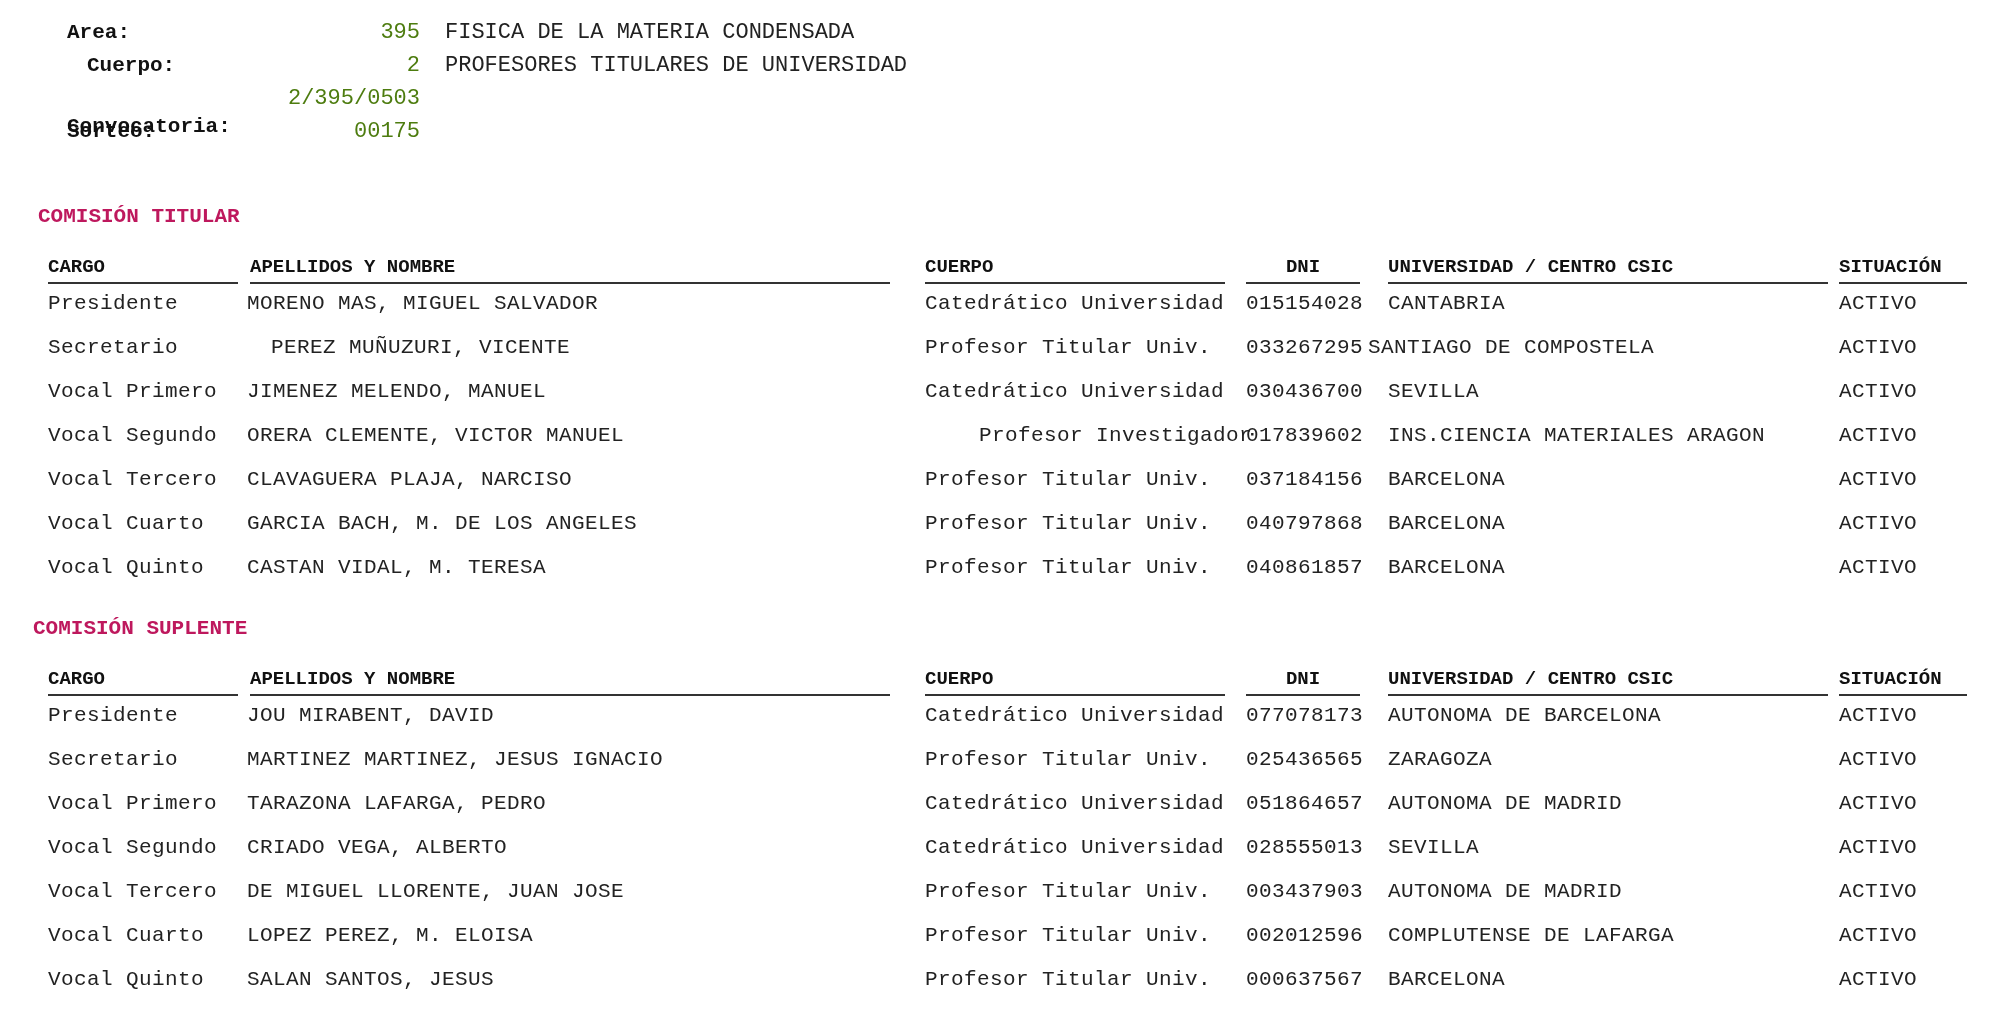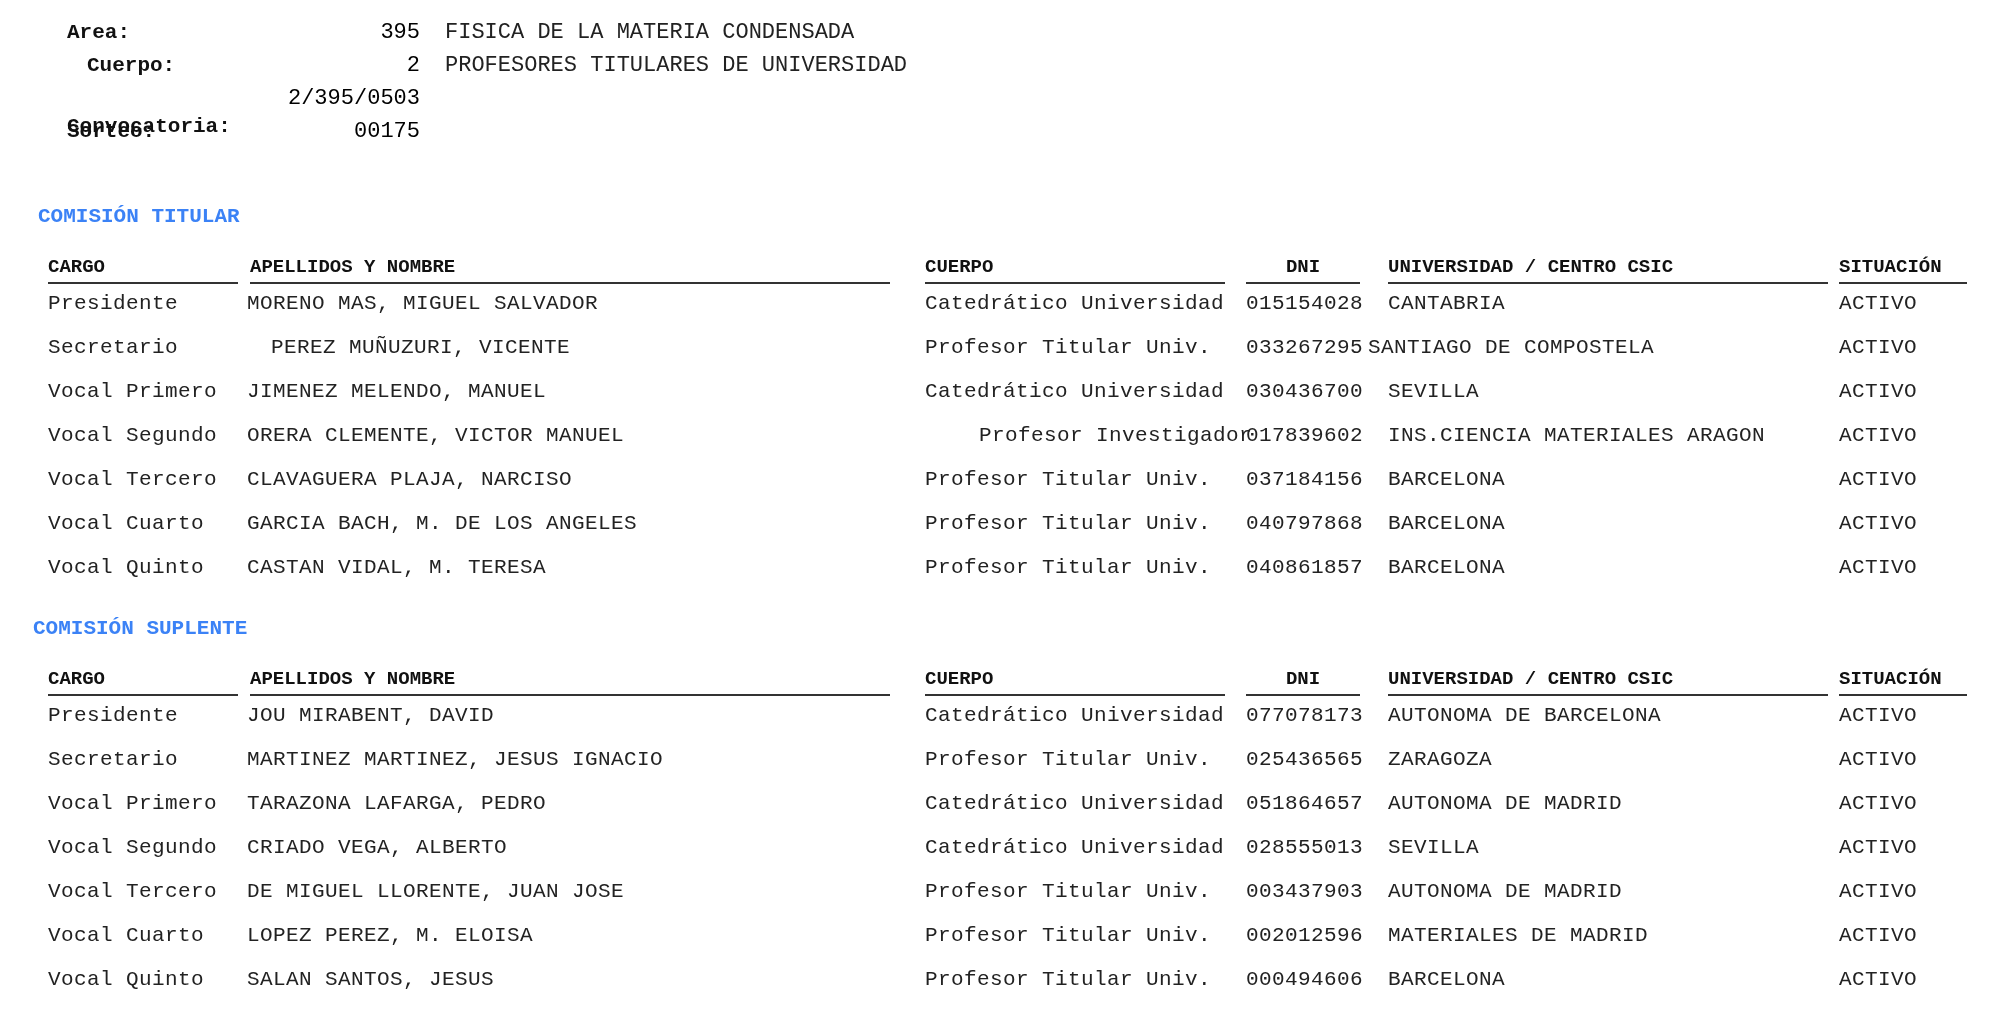--- a/index.html
+++ b/index.html
@@ -18,31 +18,31 @@
   .abs { position: absolute; white-space: pre; }
   .meta-label {
     font-family: "Liberation Mono", monospace;
     font-weight: bold;
     font-size: 21px;
     color: #111;
   }
   .meta-value {
     font-size: 22px;
     text-align: right;
-    color: #000000;
+    color: #4d7c0f;
   }
   .meta-desc {
     font-size: 22px;
     color: #222;
   }
   .section-title {
     font-family: "Liberation Mono", monospace;
     font-weight: bold;
     font-size: 21px;
-    color: #3b82f6;
+    color: #be185d;
   }
   .th {
     font-family: "Liberation Mono", monospace;
     font-weight: bold;
     font-size: 19px;
     color: #111;
     border-bottom: 2px solid #333;
     padding-bottom: 2px;
     height: 24px;
     box-sizing: content-box;
@@ -193,24 +193,24 @@
     <div class="abs td" style="left:925px; top:880px;">Profesor Titular Univ.</div>
     <div class="abs td" style="left:1246px; top:880px;">003437903</div>
     <div class="abs td" style="left:1388px; top:880px;">AUTONOMA DE MADRID</div>
     <div class="abs td" style="left:1839px; top:880px;">ACTIVO</div>
   </div>
   <div>
     <div class="abs td" style="left:48px; top:924px;">Vocal Cuarto</div>
     <div class="abs td" style="left:247px; top:924px;">LOPEZ PEREZ, M. ELOISA</div>
     <div class="abs td" style="left:925px; top:924px;">Profesor Titular Univ.</div>
     <div class="abs td" style="left:1246px; top:924px;">002012596</div>
-    <div class="abs td" style="left:1388px; top:924px;">MATERIALES DE MADRID</div>
+    <div class="abs td" style="left:1388px; top:924px;">COMPLUTENSE DE LAFARGA</div>
     <div class="abs td" style="left:1839px; top:924px;">ACTIVO</div>
   </div>
   <div>
     <div class="abs td" style="left:48px; top:968px;">Vocal Quinto</div>
     <div class="abs td" style="left:247px; top:968px;">SALAN SANTOS, JESUS</div>
     <div class="abs td" style="left:925px; top:968px;">Profesor Titular Univ.</div>
-    <div class="abs td" style="left:1246px; top:968px;">000494606</div>
+    <div class="abs td" style="left:1246px; top:968px;">000637567</div>
     <div class="abs td" style="left:1388px; top:968px;">BARCELONA</div>
     <div class="abs td" style="left:1839px; top:968px;">ACTIVO</div>
   </div>
 </div>
 
 </body></html>

